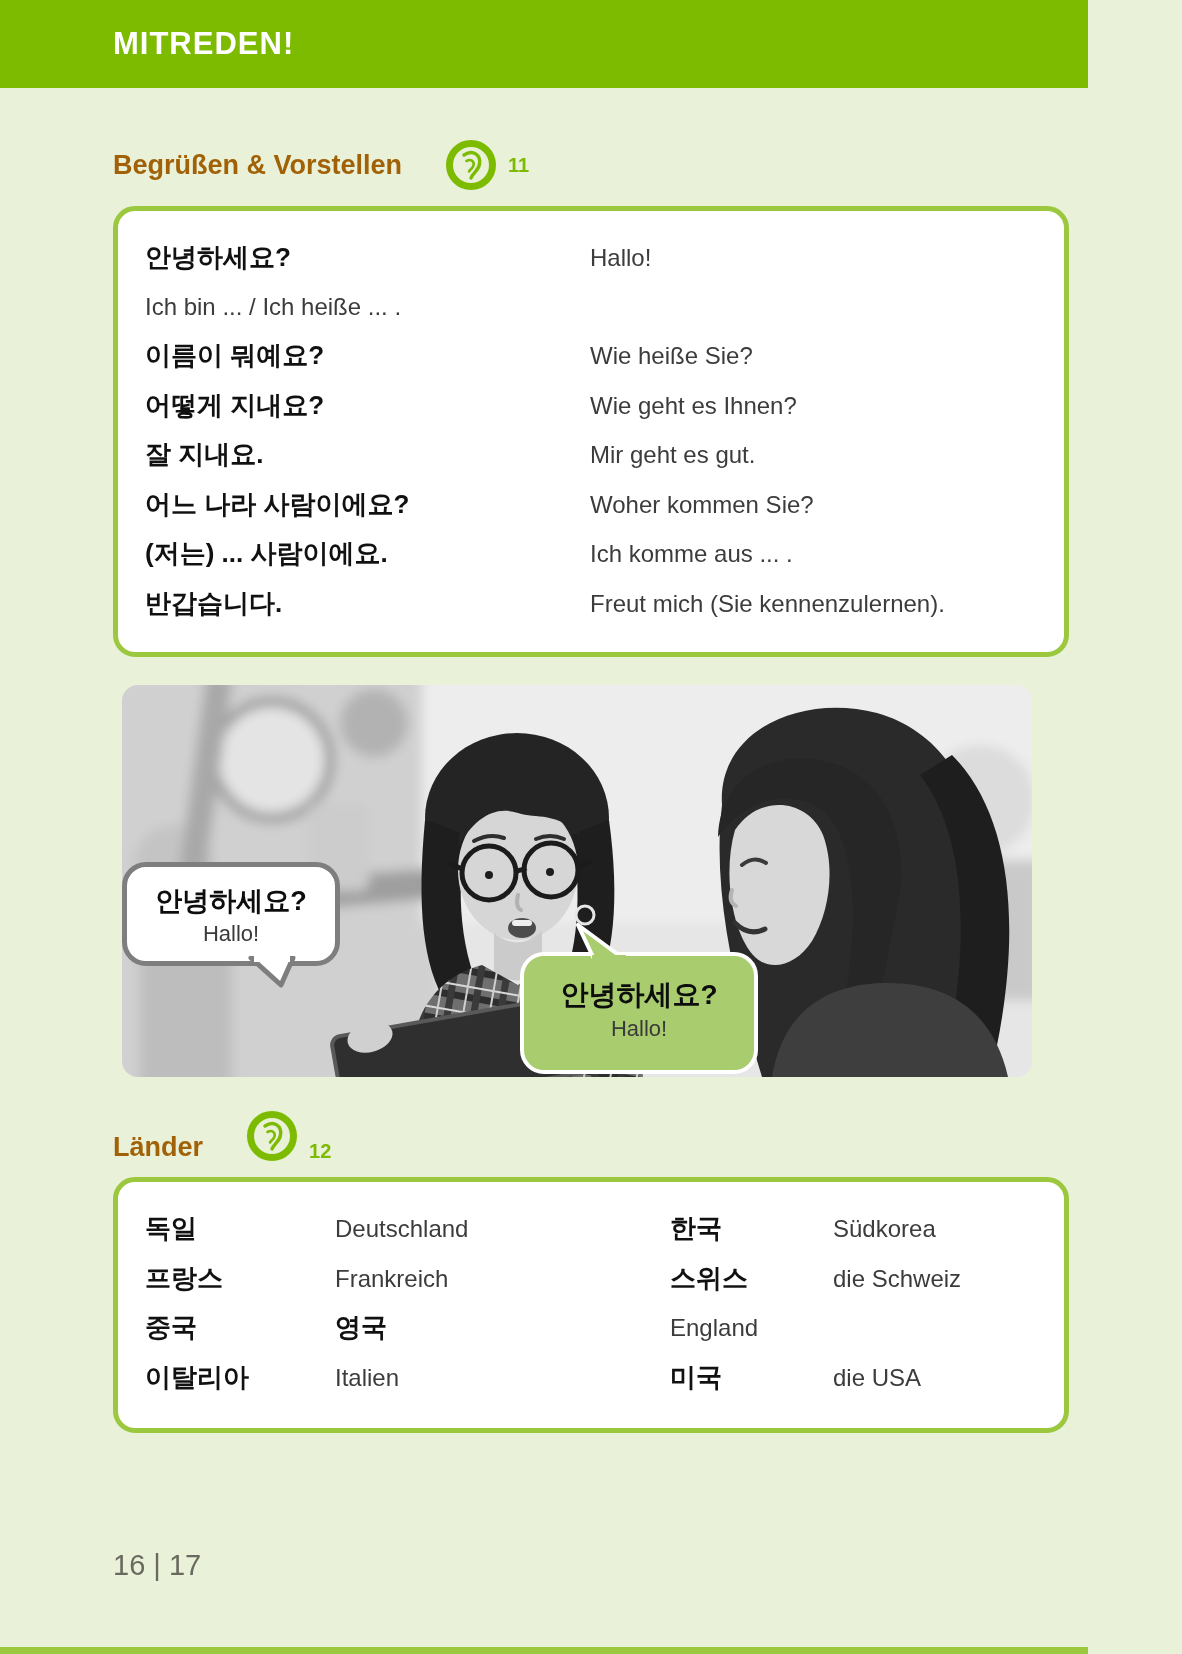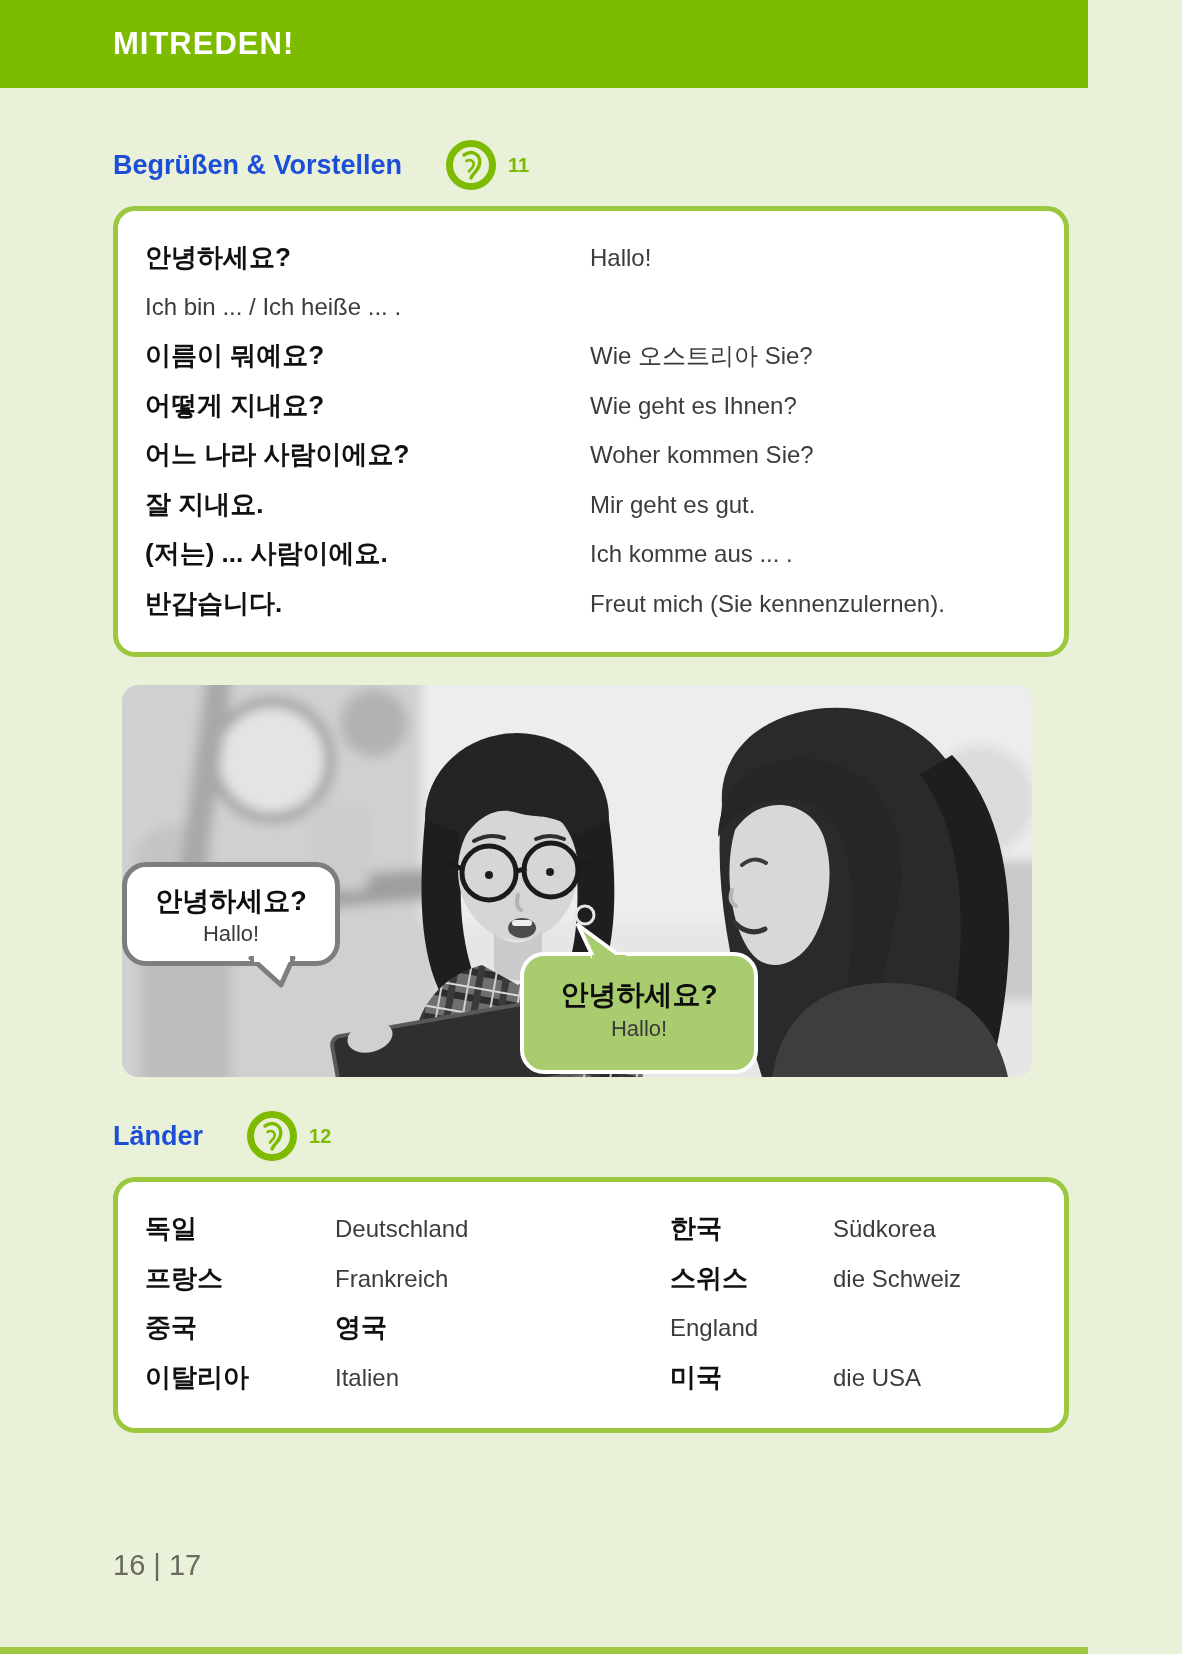--- a/index.html
+++ b/index.html
@@ -8,21 +8,21 @@
   .page { position:relative; width:1088px; height:1654px; background:#eaf1d9; overflow:hidden; }
 
   
   .topbar { height:88px; background:#7cbb00; display:flex; align-items:center; padding-left:113px; }
   .topbar span { color:#ffffff; font-size:31px; font-weight:bold; letter-spacing:1px; }
 
   .content { padding:0 113px; }
 
   
   .section-head { display:flex; align-items:center; margin-top:50px; }
-  .section-head h2 { color:#1d4ed8; font-size:27px; font-weight:bold; }
+  .section-head h2 { color:#a16207; font-size:27px; font-weight:bold; }
   .ear { display:inline-flex; margin-left:42px; }
   .track { color:#7cbb00; font-size:20px; font-weight:bold; margin-left:10px; }
 
   
   .card { background:#ffffff; border:5px solid #9bc83e; border-radius:22px; margin-top:14px; width:956px; }
   .phrase-card { padding:22px 28px 24px 27px; }
   .prow { display:grid; grid-template-columns:445px 1fr; align-items:baseline; line-height:48.5px; }
   .ko { font-weight:bold; font-size:26px; color:#111; }
   .de { font-size:24px; color:#3c3c3c; }
 
@@ -72,33 +72,33 @@
     <div class="card phrase-card">
       <div class="prow">
         <span class="ko">안녕하세요?</span>
         <span class="de">Hallo!</span>
       </div>
       <div class="prow">
         <span class="de">Ich bin ... / Ich heiße ... .</span>
       </div>
       <div class="prow">
         <span class="ko">이름이 뭐예요?</span>
-        <span class="de">Wie 오스트리아 Sie?</span>
+        <span class="de">Wie heiße Sie?</span>
       </div>
       <div class="prow">
         <span class="ko">어떻게 지내요?</span>
         <span class="de">Wie geht es Ihnen?</span>
       </div>
       <div class="prow">
+        <span class="ko">잘 지내요.</span>
+        <span class="de">Mir geht es gut.</span>
+      </div>
+      <div class="prow">
         <span class="ko">어느 나라 사람이에요?</span>
         <span class="de">Woher kommen Sie?</span>
-      </div>
-      <div class="prow">
-        <span class="ko">잘 지내요.</span>
-        <span class="de">Mir geht es gut.</span>
       </div>
       <div class="prow">
         <span class="ko">(저는) ... 사람이에요.</span>
         <span class="de">Ich komme aus ... .</span>
       </div>
       <div class="prow">
         <span class="ko">반갑습니다.</span>
         <span class="de">Freut mich (Sie kennenzulernen).</span>
       </div>
     </div>
@@ -185,21 +185,21 @@
       <div class="bubble bubble-green">
         <div class="b-ko">안녕하세요?</div>
         <div class="b-de">Hallo!</div>
         <svg class="tail" width="74" height="38" viewBox="0 0 74 38">
           <polygon points="18,2 34,36 64,36" fill="#a9cd6e" stroke="#ffffff" stroke-width="4" stroke-linejoin="round"></polygon>
           <rect x="32" y="32" width="34" height="6" fill="#a9cd6e"></rect>
         </svg>
       </div>
     </figure>
 
-    <div class="section-head" style="margin-top:32px;">
+    <div class="section-head" style="margin-top:32px;align-items:flex-end;">
       <h2>Länder</h2>
       <span class="ear">
         <svg width="54" height="54" viewBox="0 0 54 54">
           <circle cx="27" cy="27" r="21.5" fill="none" stroke="#7cbb00" stroke-width="7"></circle>
           <path d="M20,17 C29,11 37,17 35.5,26 C34.5,33 29,34.5 27,40" fill="none" stroke="#7cbb00" stroke-width="3.4" stroke-linecap="round"></path>
           <path d="M22.5,23 C27,20.5 30.5,23.5 29.5,27.5 C28.8,30.5 26,31 25,33.5" fill="none" stroke="#7cbb00" stroke-width="2.6" stroke-linecap="round"></path>
         </svg>
       </span>
       <span class="track">12</span>
     </div>

